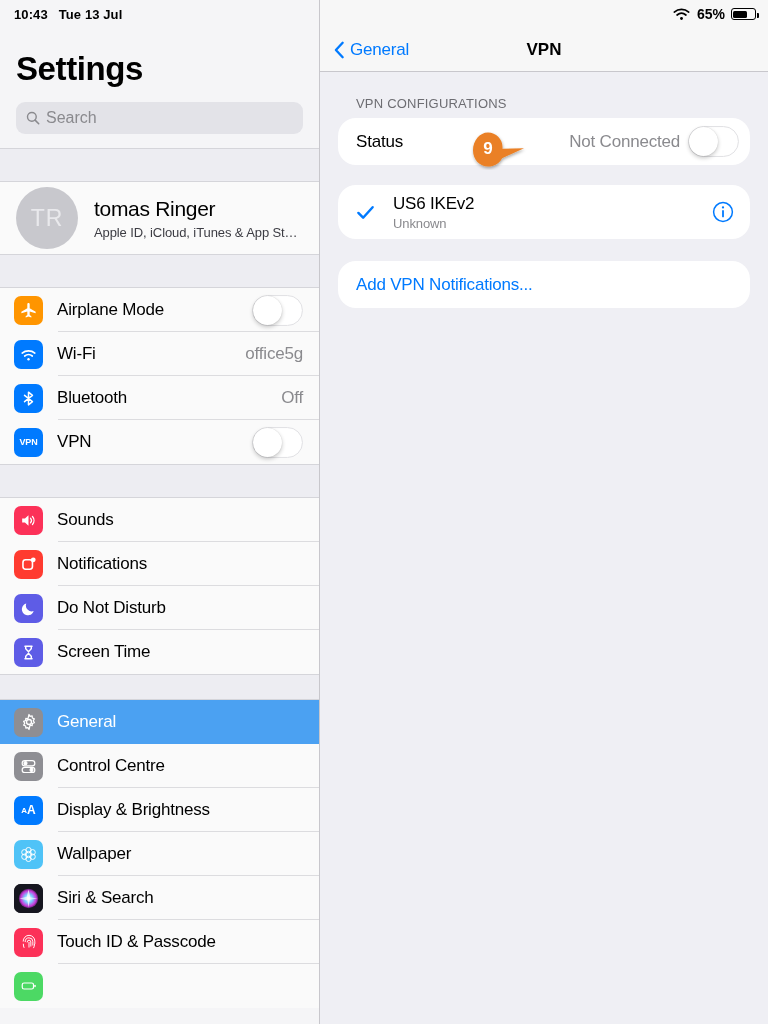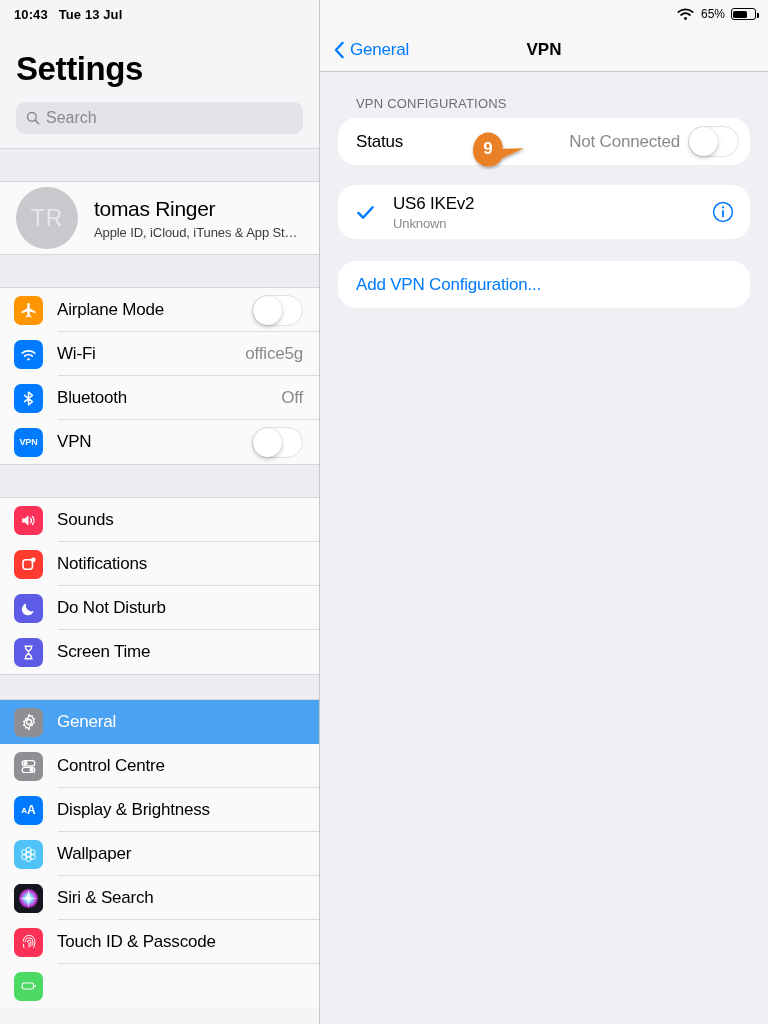--- a/index.html
+++ b/index.html
@@ -85,21 +85,21 @@
   .toggle .knob {
     position: absolute; top: 0px; left: 0px; width: 29px; height: 29px;
     border-radius: 50%; background: #fff;
     box-shadow: 0 2px 4px rgba(0,0,0,0.22), 0 0 1px rgba(0,0,0,0.18);
   }
 
   
   .detail { width: 448px; height: 1024px; background: #efeff4; position: relative; }
   .detail-status { height: 28px; display: flex; align-items: center; justify-content: flex-end;
      padding-right: 12px; background: #f7f7f7; }
-  .batt-pct { font-size: 12px; font-weight: normal; color: #000; margin: 0 6px 0 7px; }
+  .batt-pct { font-size: 14px; font-weight: bold; color: #000; margin: 0 6px 0 7px; }
   .battery { width: 25px; height: 12px; border: 1.4px solid #000; border-radius: 3px;
      position: relative; display: flex; align-items: center; }
   .battery .fill { height: 7px; background: #000; margin-left: 1.4px; border-radius: 1.5px; }
   .battery .cap { position: absolute; right: -3.5px; top: 3.5px; width: 2px; height: 5px;
      background: #000; border-radius: 0 1px 1px 0; }
 
   .navbar {
     height: 44px; background: #f7f7f7; border-bottom: 1px solid #c8c7cc;
     display: flex; align-items: center; position: relative;
   }
@@ -428,21 +428,21 @@
         <svg class="info-btn" viewBox="0 0 22 22">
           <circle cx="11" cy="11" r="9.4" fill="none" stroke="#007aff" stroke-width="1.5"></circle>
           <circle cx="11" cy="6.4" r="1.15" fill="#007aff"></circle>
           <rect x="10.1" y="9" width="1.8" height="7.3" rx="0.9" fill="#007aff"></rect>
         </svg>
       </div>
     </div>
 
     <div class="card add-card">
       <div class="add-row">
-        <span class="add-label">Add VPN Configuration...</span>
+        <span class="add-label">Add VPN Notifications...</span>
       </div>
     </div>
   </div>
 
   <div class="marker">
     <svg width="72" height="42" viewBox="0 0 72 42">
       <defs>
         <filter id="mshadow" x="-30%" y="-30%" width="170%" height="180%">
           <feDropShadow dx="0.5" dy="1.6" stdDeviation="1.6" flood-color="#000" flood-opacity="0.35"></feDropShadow>
         </filter>

